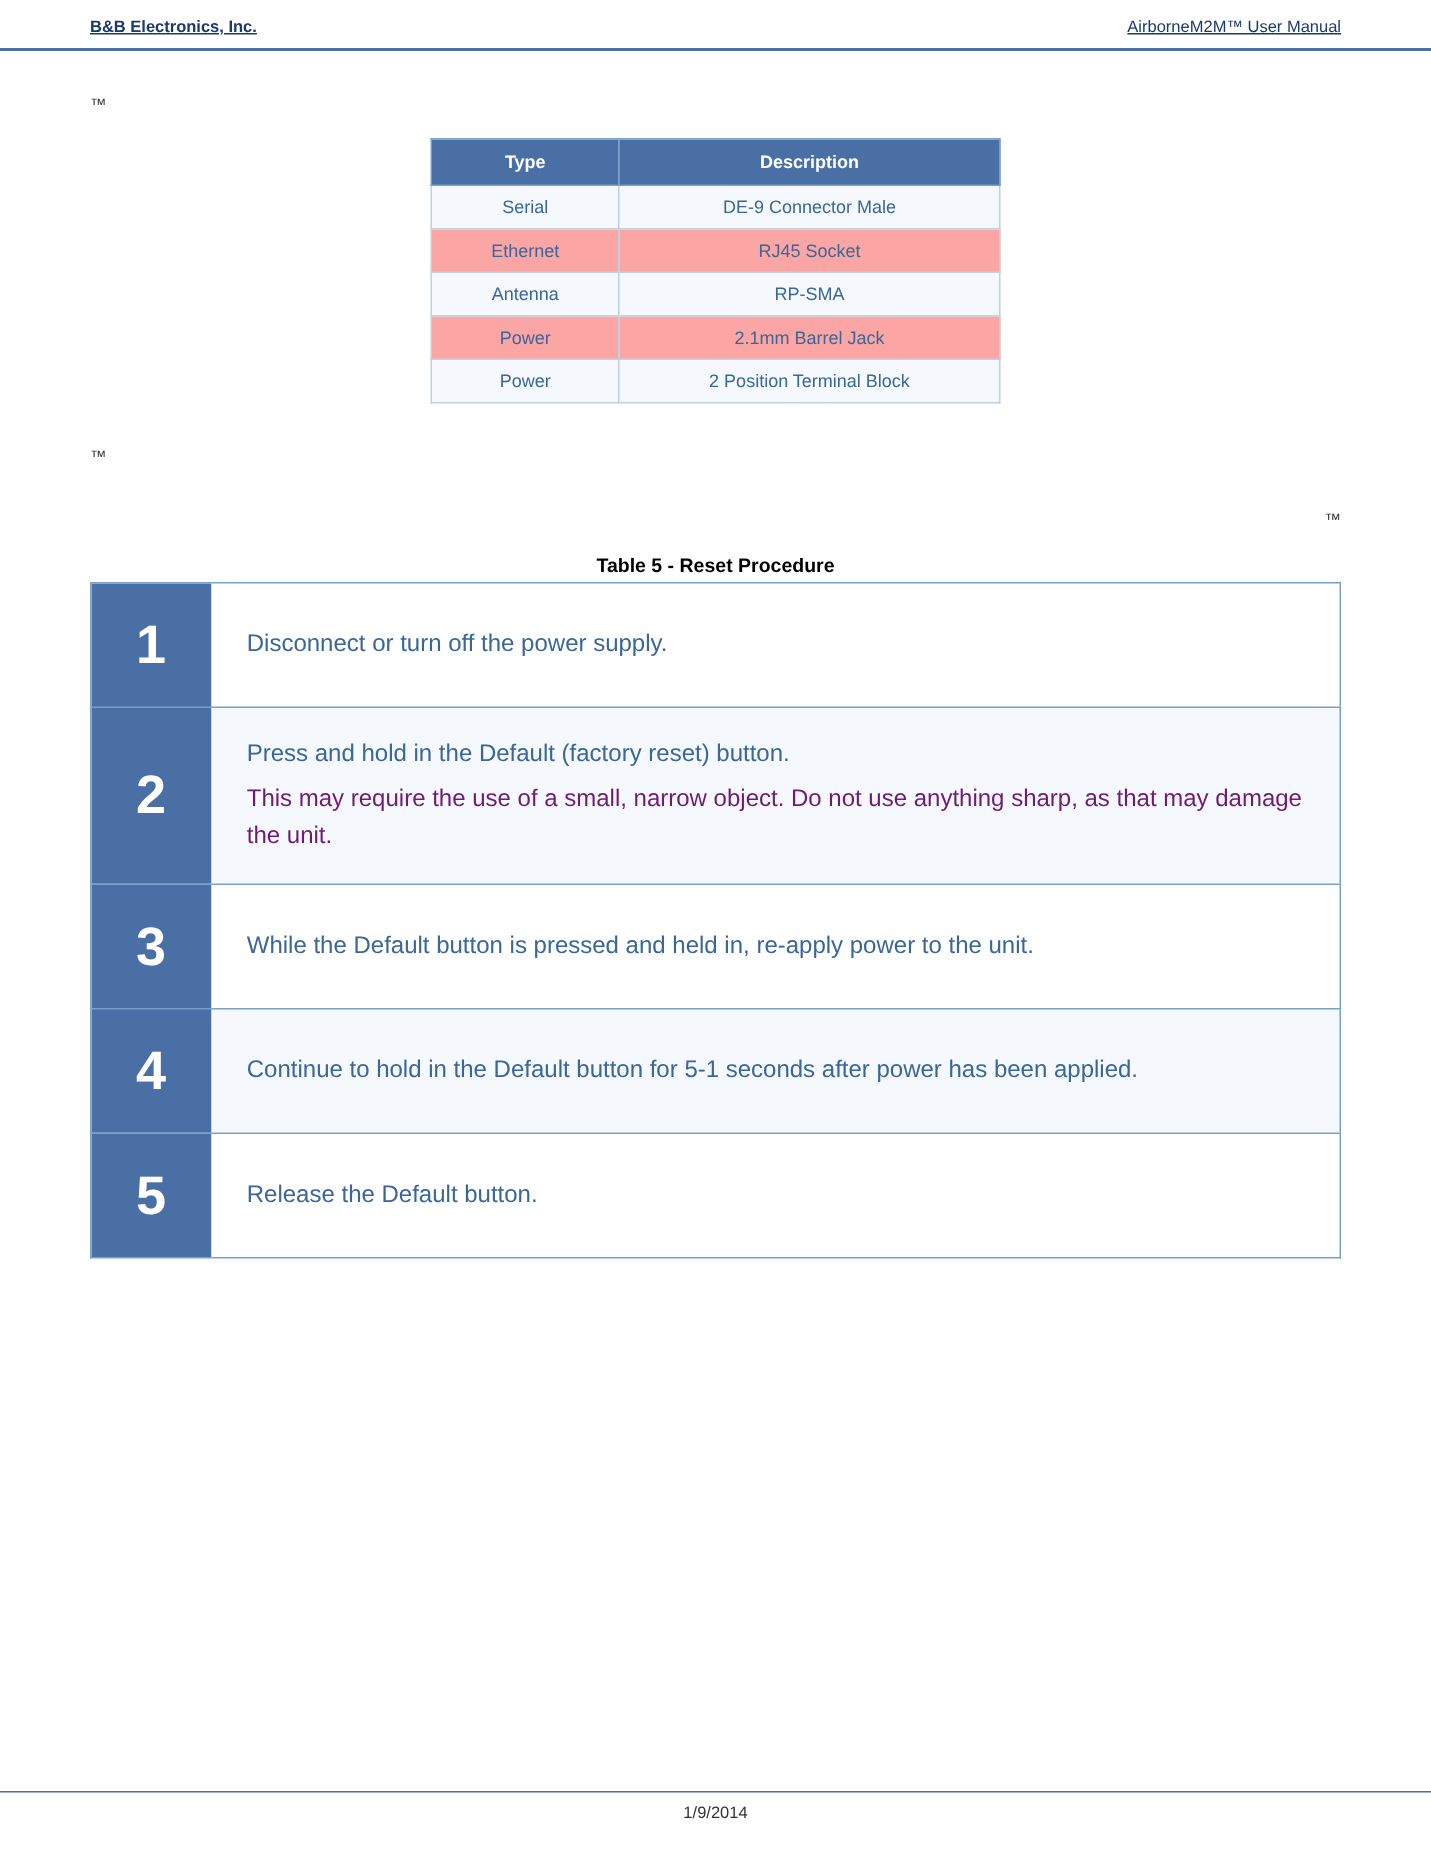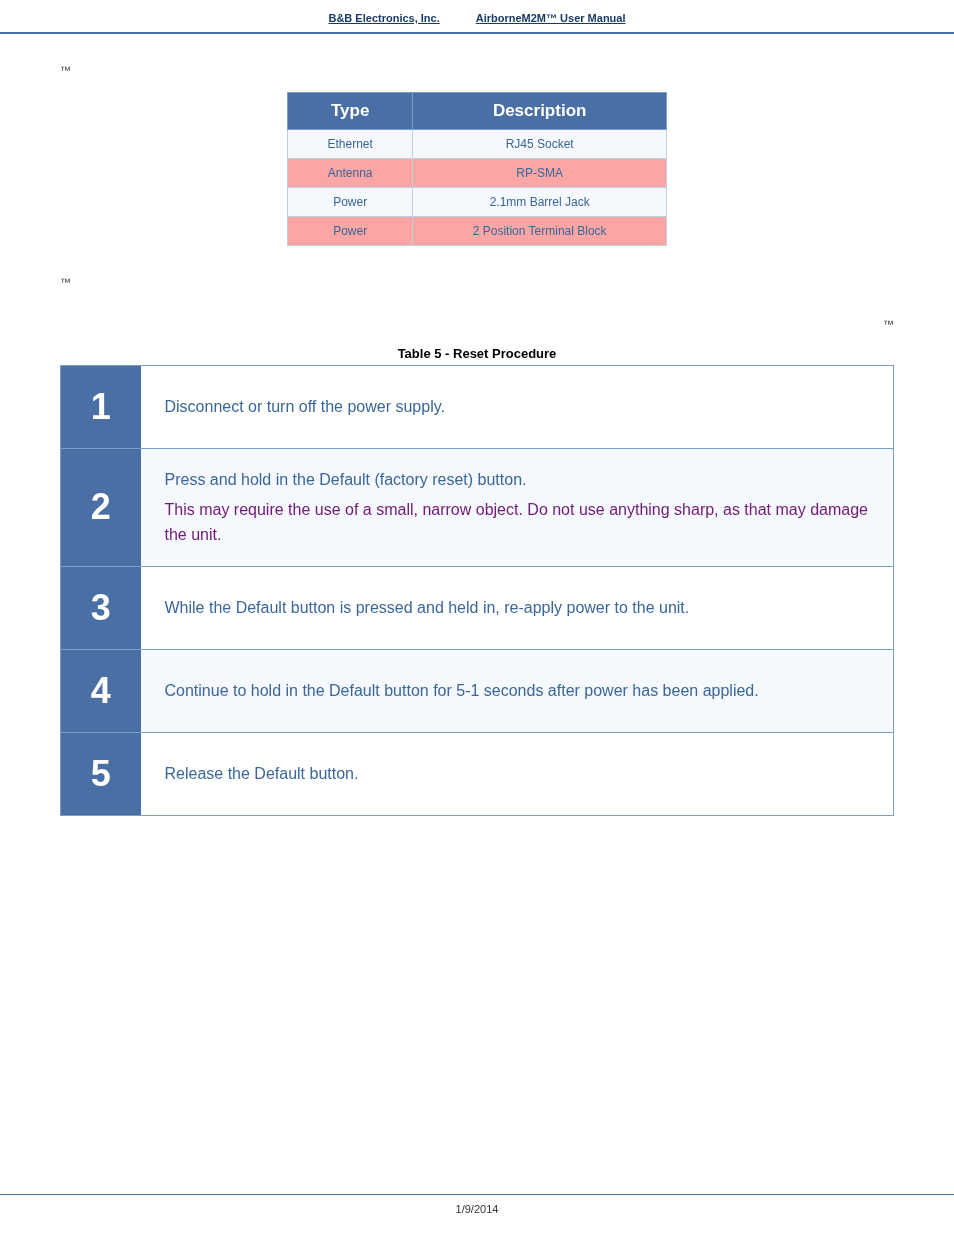--- a/index.html
+++ b/index.html
@@ -19,37 +19,37 @@
     .page {
       width: 954px;
       min-height: 1235px;
       padding: 0;
       position: relative;
     }
 
     
     .header {
       display: flex;
-      justify-content: center;
+      justify-content: space-between;
       align-items: center;
       padding: 12px 60px 8px 60px;
       border-bottom: 2px solid #4a6fa5;
       gap: 36px;
     }
 
     .header-left {
       font-size: 11px;
       font-weight: bold;
       color: #1a3a6b;
       text-decoration: underline;
     }
 
     .header-right {
       font-size: 11px;
-      font-weight: bold;
+      font-weight: normal;
       color: #1a3a6b;
       text-decoration: underline;
     }
 
     
     .footer {
       position: absolute;
       bottom: 20px;
       left: 0;
       right: 0;
@@ -89,21 +89,21 @@
       border-collapse: collapse;
       border: 1px solid #7a9fc8;
     }
 
     .connector-table thead tr {
       background-color: #4a6fa5;
     }
 
     .connector-table thead th {
       color: #ffffff;
-      font-size: 17px;
+      font-size: 12px;
       font-weight: bold;
       padding: 8px 20px;
       text-align: center;
       border: 1px solid #7a9fc8;
     }
 
     .connector-table tbody tr {
       background-color: #fca5a5;
     }
 
@@ -195,20 +195,24 @@
 
 
     <table class="connector-table">
       <thead>
         <tr>
           <th>Type</th>
           <th>Description</th>
         </tr>
       </thead>
       <tbody id="connector-tbody">
+      <tr>
+            <td>Serial</td>
+            <td>DE-9 Connector Male</td>
+          </tr>
           <tr>
             <td>Ethernet</td>
             <td>RJ45 Socket</td>
           </tr>
           <tr>
             <td>Antenna</td>
             <td>RP-SMA</td>
           </tr>
           <tr>
             <td>Power</td>

